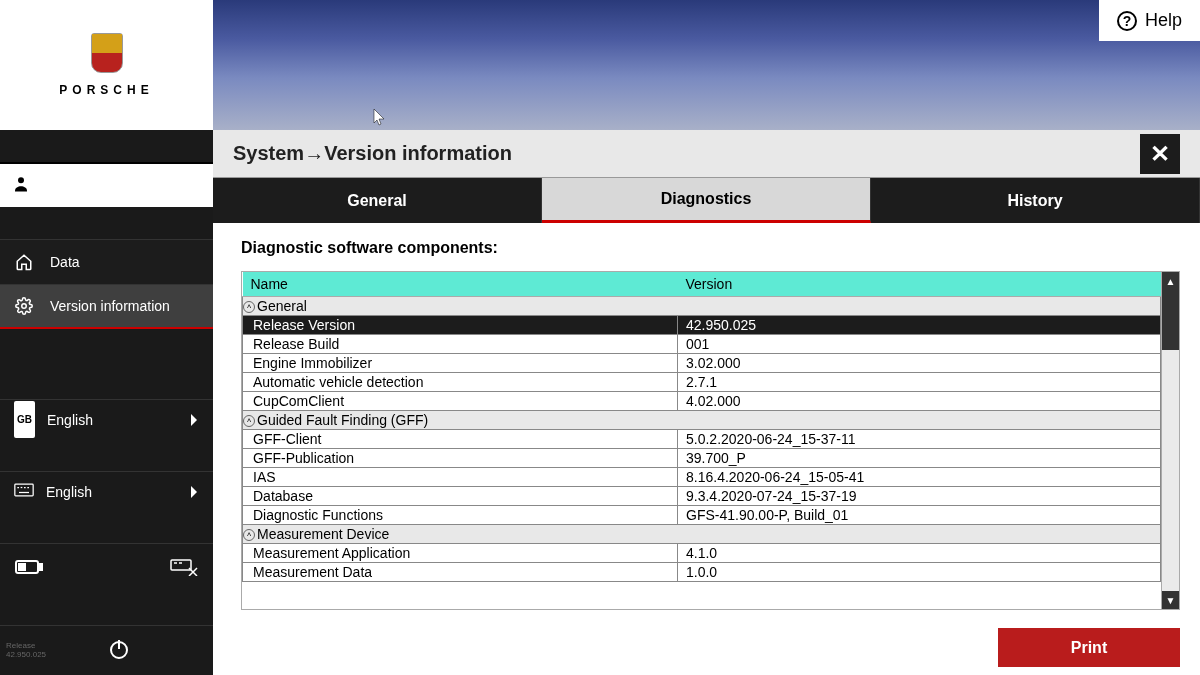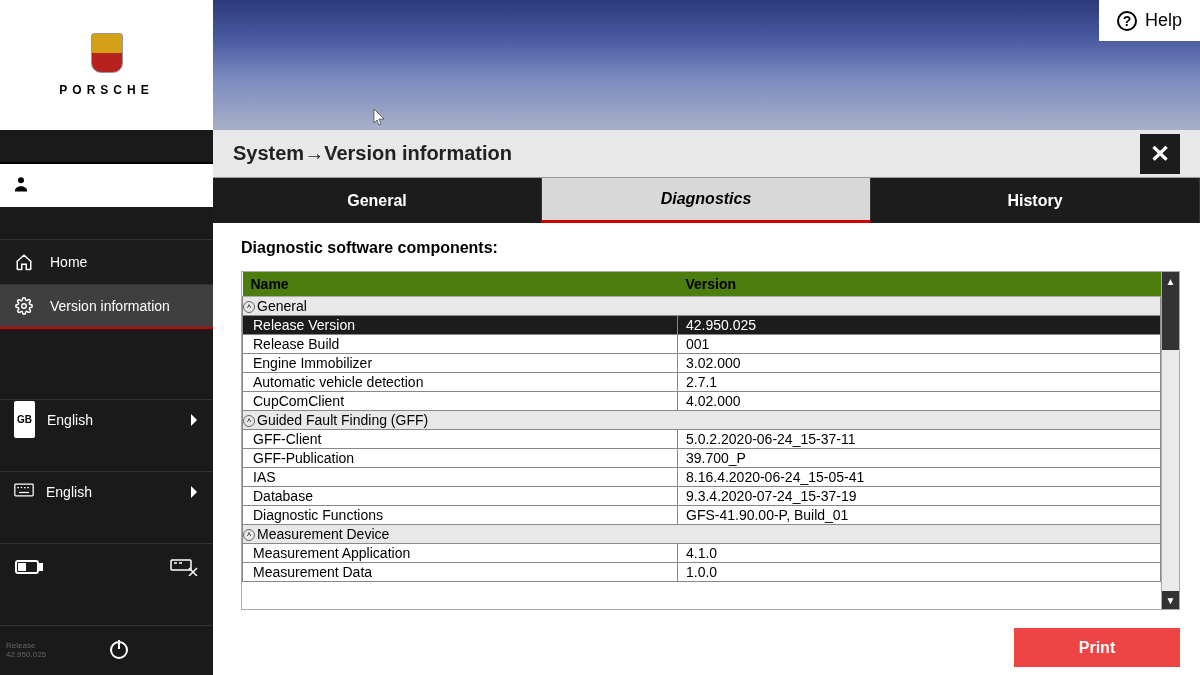--- a/index.html
+++ b/index.html
@@ -40,42 +40,42 @@
   .help-btn { position:absolute; top:0; right:0; background:#fff; padding:10px 18px; display:flex; align-items:center; gap:8px; font-size:18px; cursor:pointer; }
   .help-circle { width:20px; height:20px; border:2px solid #000; border-radius:50%; display:flex; align-items:center; justify-content:center; font-size:14px; font-weight:bold; }
   .cursor { position:absolute; top:108px; left:160px; color:#fff; font-size:14px; }
   
   .breadcrumb-bar { height:48px; background:#e8e8e8; display:flex; align-items:center; padding:0 20px; justify-content:space-between; border-bottom:1px solid #999; background-image: linear-gradient(rgba(232,232,232,.9),rgba(232,232,232,.9)); }
   .breadcrumb { font-size:20px; font-weight:bold; color:#222; display:flex; align-items:center; }
   .close-x { width:40px; height:40px; background:#1c1c1c; color:#fff; display:flex; align-items:center; justify-content:center; font-size:24px; font-weight:bold; cursor:pointer; }
   
   .tabs { height:45px; background:#1c1c1c; display:flex; }
   .tab { flex:1; display:flex; align-items:center; justify-content:center; color:#fff; font-size:16px; font-weight:bold; cursor:pointer; border-right:1px solid #333; }
-  .tab.active { background:#d8d8d8; color:#000; border-bottom:3px solid #c00;font-style:italic; }
+  .tab.active { background:#d8d8d8; color:#000; border-bottom:3px solid #c00; }
   
   .content { flex:1; padding:16px 20px 10px 28px; overflow:hidden; display:flex; flex-direction:column; background:#fff; }
   .section-title { font-size:16px; font-weight:bold; margin-bottom:14px; }
   
   .table-wrap { border:1px solid #aaa; display:flex; flex:1; overflow:hidden; }
   .table-scroll { flex:1; overflow:hidden; }
   table { width:100%; border-collapse:collapse; font-size:14px; }
-  thead th { text-align:left; padding:4px 8px; font-weight:bold; background:#4d7c0f; border-bottom:1px solid #aaa; }
+  thead th { text-align:left; padding:4px 8px; font-weight:normal; background:#5eead4; border-bottom:1px solid #aaa; }
   tbody td { padding:1px 8px; border:1px solid #888; }
   .group-row td { background:#e8e8e8; font-weight:normal; border:1px solid #888; }
   .sel-row td { background:#1c1c1c; color:#fff; }
   td.col-name { width:435px; padding-left:10px; }
   .group-row td { padding-left:0;margin-top:22px; }
   
   .scrollbar { width:18px; background:#eaeaea; display:flex; flex-direction:column; border-left:1px solid #aaa; }
   .sb-btn { height:18px; background:#333; color:#fff; display:flex; align-items:center; justify-content:center; font-size:10px; cursor:pointer; }
   .sb-track { flex:1; position:relative; }
   .sb-thumb { position:absolute; top:0; left:0; right:0; height:60px; background:#333; }
   
   .footer { height:55px; display:flex; justify-content:flex-end; padding:8px 20px; background:#fff; }
-  .print-btn { width:166px; background:#ef4444; color:#fff; font-size:16px; font-weight:bold; display:flex; align-items:center; justify-content:center; cursor:pointer; }
+  .print-btn { width:182px; background:#b91c1c; color:#fff; font-size:16px; font-weight:bold; display:flex; align-items:center; justify-content:center; cursor:pointer; }
   
   .chev svg, .nav-icon svg { display:block; }
 </style>
 </head>
 <body>
 
 <div class="app">
 
   <div class="sidebar">
     <div class="logo-area">
@@ -90,21 +90,21 @@
           </svg>
       </span>
     </div>
     <div class="nav">
       <div class="nav-item home">
         <span class="nav-icon">
           <svg width="18" height="18" viewBox="0 0 24 24" fill="none" stroke="#fff" stroke-width="2">
               <path d="M3 11l9-8 9 8v10a1 1 0 01-1 1h-5v-7h-6v7H4a1 1 0 01-1-1z"></path>
             </svg>
         </span>
-        <span>Home</span>
+        <span>Data</span>
       </div>
       <div class="nav-item version">
         <span class="nav-icon">
           <svg width="18" height="18" viewBox="0 0 24 24" fill="none" stroke="#fff" stroke-width="2">
               <circle cx="12" cy="12" r="3"></circle>
               <path d="M19.4 15a1.7 1.7 0 00.3 1.8l.1.1a2 2 0 11-2.8 2.8l-.1-.1a1.7 1.7 0 00-1.8-.3 1.7 1.7 0 00-1 1.5V21a2 2 0 11-4 0v-.1a1.7 1.7 0 00-1-1.5 1.7 1.7 0 00-1.8.3l-.1.1a2 2 0 11-2.8-2.8l.1-.1a1.7 1.7 0 00.3-1.8 1.7 1.7 0 00-1.5-1H3a2 2 0 110-4h.1a1.7 1.7 0 001.5-1 1.7 1.7 0 00-.3-1.8l-.1-.1a2 2 0 112.8-2.8l.1.1a1.7 1.7 0 001.8.3h0a1.7 1.7 0 001-1.5V3a2 2 0 114 0v.1a1.7 1.7 0 001 1.5 1.7 1.7 0 001.8-.3l.1-.1a2 2 0 112.8 2.8l-.1.1a1.7 1.7 0 00-.3 1.8v0a1.7 1.7 0 001.5 1H21a2 2 0 110 4h-.1a1.7 1.7 0 00-1.5 1z"></path>
             </svg>
         </span>
         <span>Version information</span>
       </div>

